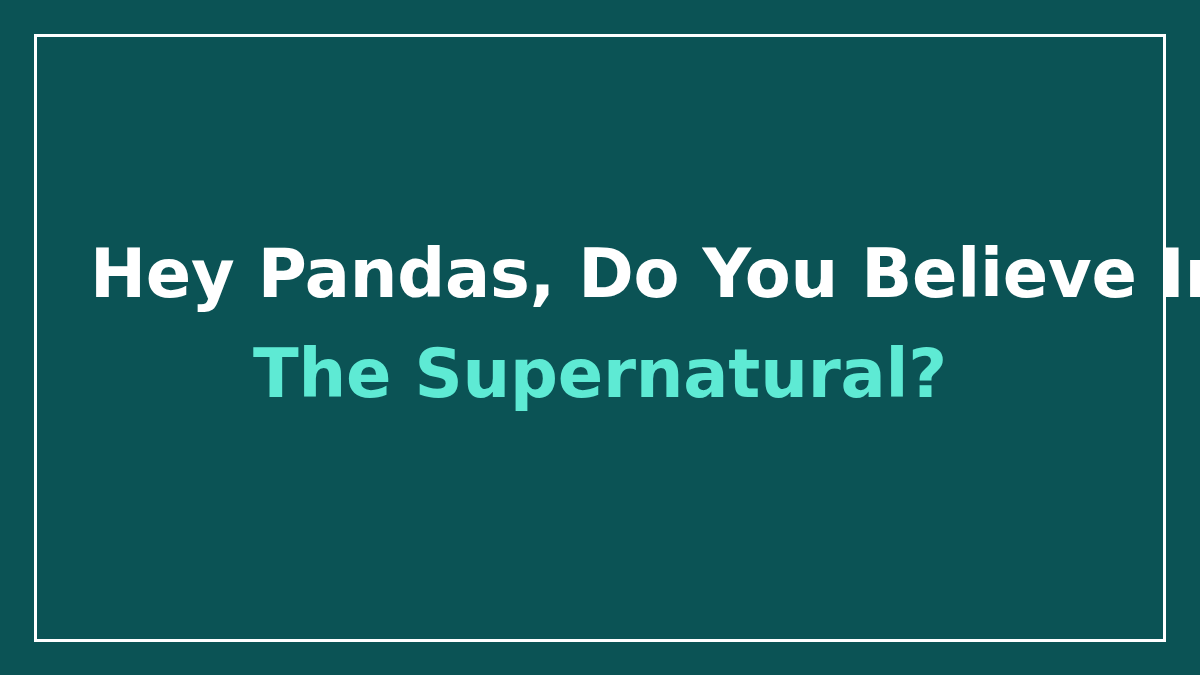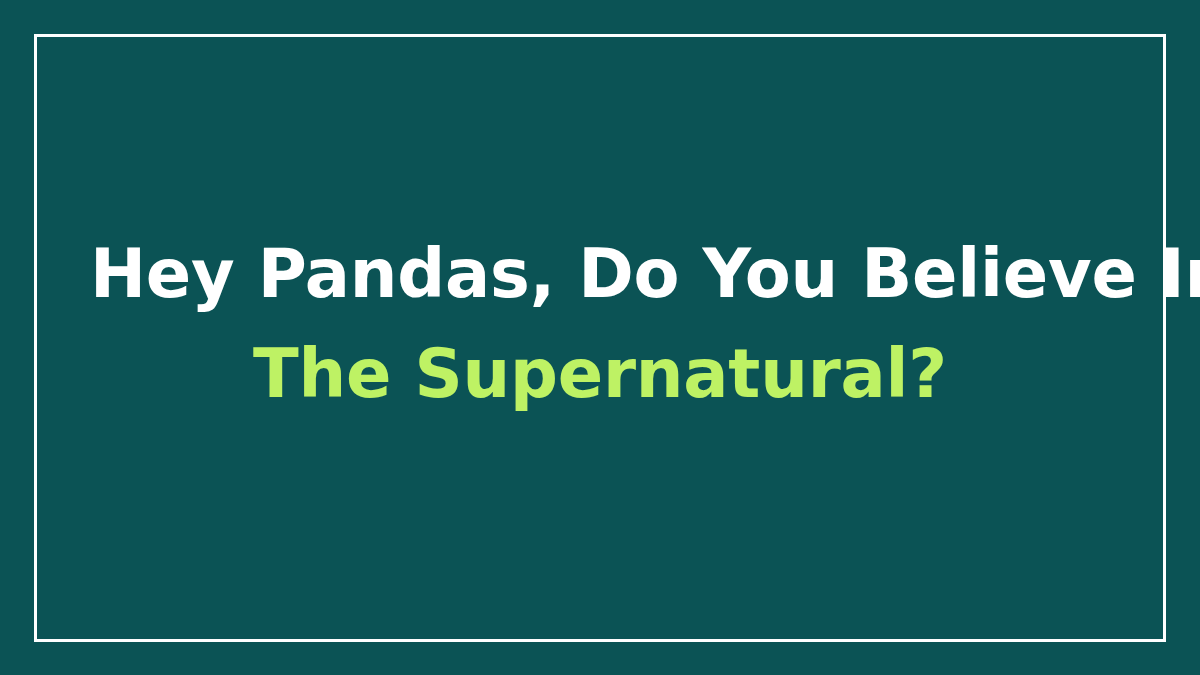--- a/index.html
+++ b/index.html
@@ -66,16 +66,16 @@
 </style>
 </head>
 <body>
 
 <div id="poster" style="background: rgb(11, 83, 85);">
 
   <div id="frame" style="border-color: rgb(255, 255, 255); border-width: 3px; left: 34px; top: 34px; width: 1132px; height: 608px;"></div>
 
   <div id="headline-block">
     <span class="headline-line" style="color: rgb(255, 255, 255);">Hey Pandas, Do You Believe In</span>
-    <span class="headline-line" style="color: #bef264;">The Supernatural?</span>
+    <span class="headline-line" style="color: #5eead4;">The Supernatural?</span>
   </div>
 
 </div>
 
 </body></html>

